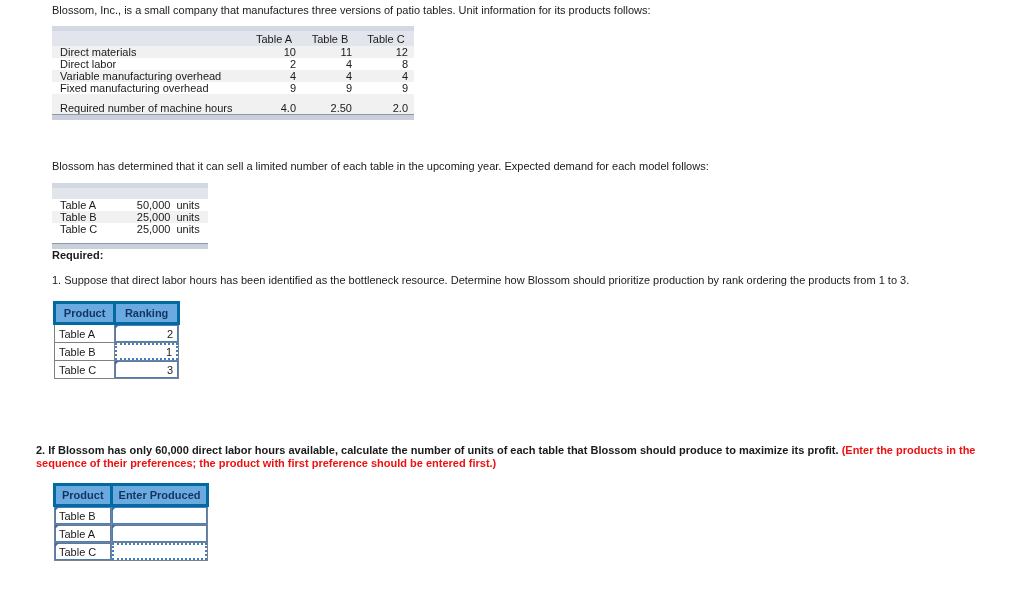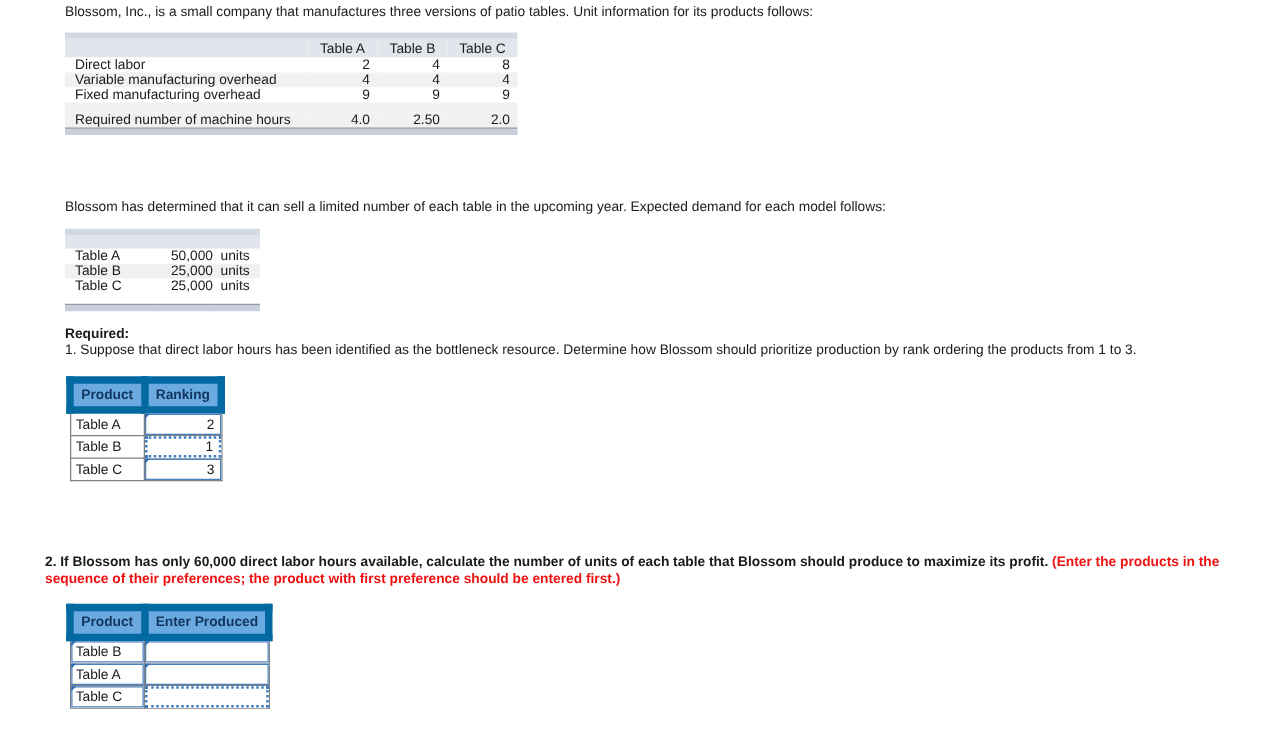--- a/index.html
+++ b/index.html
@@ -89,21 +89,21 @@
     border-collapse: collapse;
     font-size: 11px;
     border: 1px solid #9a9a9a;
   }
   .grid th {
     background: #6aaae0;
     color: #12355e;
     font-weight: bold;
     font-size: 11px;
     text-align: center;
-    border: 6px solid #0369a1;
+    border: 3px solid #0369a1;
     padding: 3px 6px 3px 6px;
     white-space: nowrap;
   }
   .grid td {
     border: 1px solid #808080;
     padding: 0;
     height: 17px;
     background: #ffffff;
     vertical-align: middle;
   }
@@ -167,20 +167,29 @@
         <tr>
       <td class="band-top" colspan="7"></td>
     </tr>
     <tr class="hdr-row">
       <td class="lbl"></td>
       <td colspan="2">Table A</td>
       <td colspan="2">Table B</td>
       <td colspan="2">Table C</td>
     </tr>
 
+    <tr class="row-shade">
+      <td class="lbl">Direct materials</td>
+      <td class="cur"></td>
+      <td class="num">10</td>
+      <td class="cur"></td>
+      <td class="num">11</td>
+      <td class="cur"></td>
+      <td class="num">12</td>
+    </tr>
     <tr class="row-plain">
       <td class="lbl">Direct labor</td>
       <td class="cur"></td>
       <td class="num">2</td>
       <td class="cur"></td>
       <td class="num">4</td>
       <td class="cur"></td>
       <td class="num">8</td>
     </tr>
     <tr class="row-shade">
@@ -252,21 +261,21 @@
     <tr class="spacer-row row-plain">
       <td colspan="3"></td>
     </tr>
     <tr>
       <td class="band-bottom" colspan="3"></td>
     </tr>
   </tbody>
     </table>
 </div>
 
-<div class="abs para para-bold" style="left:52px; top:261px;">Required:</div>
+<div class="abs para para-bold" style="left:52px; top:249px;">Required:</div>
 
 <div class="abs para" style="left:52px; top:274px; width:950px;">1. Suppose that direct labor hours has been identified as the bottleneck resource. Determine how Blossom should prioritize production by rank ordering the products from 1 to 3.</div>
 
 <div class="abs" style="left:53px; top:301px;">
   <table class="grid" style="width:127px;">
     <tbody>
         <tr>
       <th style="width:58px;">Product</th>
       <th style="width:67px;">Ranking</th>
     </tr>

